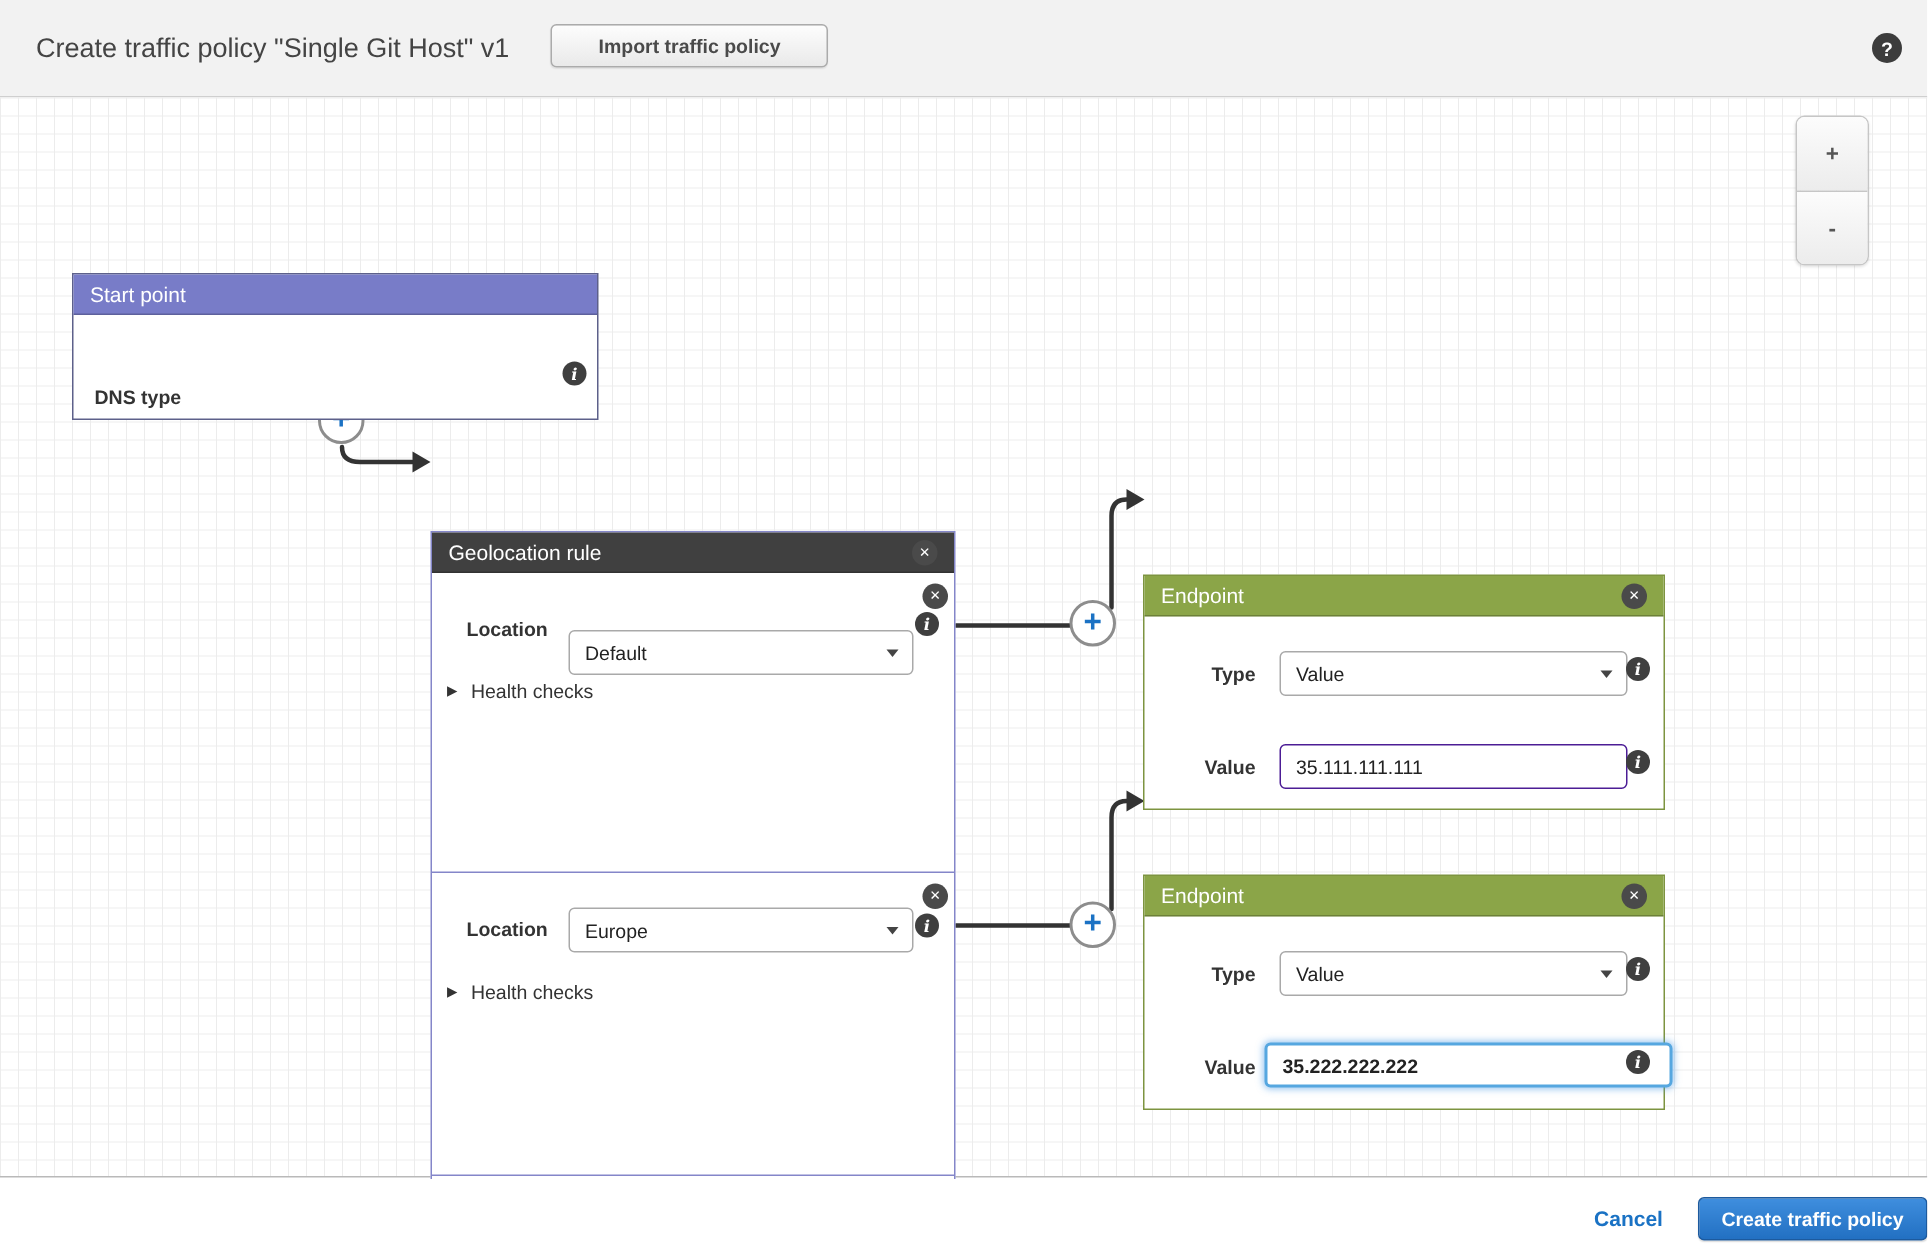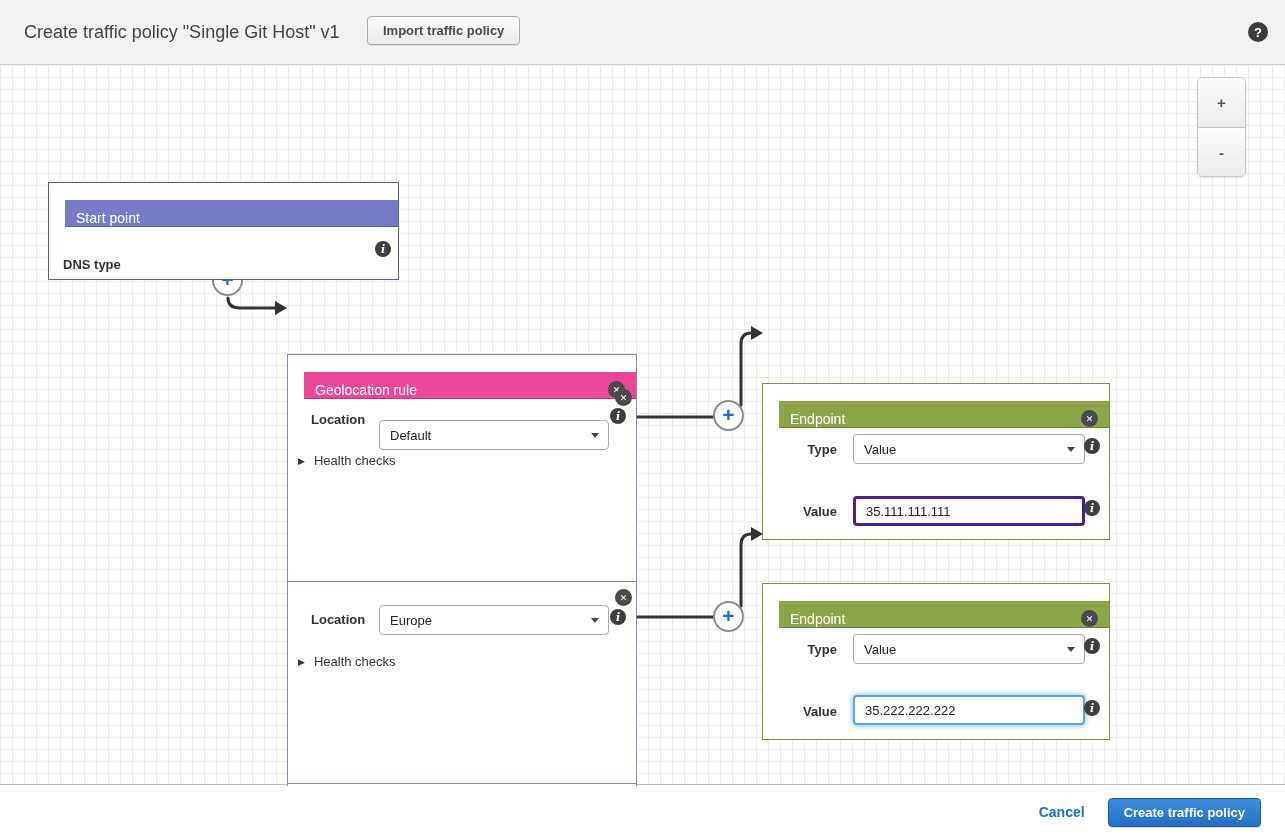--- a/index.html
+++ b/index.html
@@ -4,21 +4,21 @@
 <style>
   * { margin:0; padding:0; box-sizing:border-box; }
   html,body { width:1285px; height:838px; }
   body { font-family:"Liberation Sans","DejaVu Sans",sans-serif; color:#333; }
   .app { position:relative; width:1285px; height:838px; background:#fff; overflow:hidden; }
 
   
   .app-header { position:absolute; top:0; left:0; width:100%; height:65px;
     background:#f2f2f2; border-bottom:1px solid #cfcfcf; }
   .page-title { position:absolute; left:24px; top:22px; font-size:18px; font-weight:400; color:#444; }
-  .btn-import { position:absolute; left:367px; top:16px; height:29px; padding:0 15px;
+  .btn-import { position:absolute; left:367px; top:16px; height:29px; padding:0 31px;
     background:linear-gradient(#fdfdfd,#e9e9e9); border:1px solid #ababab; border-radius:4px;
     font-family:inherit; font-size:13px; font-weight:bold; color:#4a4a4a; cursor:pointer;
     box-shadow:0 1px 1px rgba(0,0,0,.08); }
   .help-circle { position:absolute; right:17px; top:22px; width:20px; height:20px; border-radius:50%;
     background:#3c3c3c; color:#fff; font-size:13px; font-weight:bold;
     display:flex; align-items:center; justify-content:center; cursor:pointer; }
 
   
   .canvas { position:absolute; top:65px; left:0; width:1285px; height:720px;
     background-color:#fff; border-bottom:1px solid #b9b9b9;
@@ -33,63 +33,63 @@
 
   
   .zoom-panel { position:absolute; left:1197px; top:12px; width:49px; border:1px solid #c6c6c6;
     border-radius:6px; overflow:hidden; box-shadow:0 1px 2px rgba(0,0,0,.12); }
   .zoom-btn { width:100%; height:49px; background:linear-gradient(#fcfcfc,#ececec);
     border:none; font-family:inherit; font-size:15px; font-weight:bold; color:#555; cursor:pointer; display:block; }
   .zoom-btn + .zoom-btn { border-top:1px solid #c6c6c6; }
 
   
   .node-box { position:absolute; background:#fff; }
-  .node-header { position:absolute; top:0; left:16px; right:0; height:27px; color:#fff; font-size:14px;
-    display:flex; align-items:flex-end; padding:0 11px; border-bottom:1px solid rgba(0,0,0,.22);margin-top:17px; }
+  .node-header { position:absolute; top:0; left:0; right:0; height:27px; color:#fff; font-size:14px;
+    display:flex; align-items:center; padding:0 11px; border-bottom:1px solid rgba(0,0,0,.22); }
   .icon-close { width:17px; height:17px; border-radius:50%; background:#4a4a4a; color:#fff;
     font-size:9px; font-weight:bold; display:flex; align-items:center; justify-content:center; cursor:pointer; }
   .icon-info { width:16px; height:16px; border-radius:50%; background:#3f3f3f; color:#fff;
     font-size:11px; font-weight:bold; font-style:italic; font-family:"DejaVu Serif",serif;
     display:flex; align-items:center; justify-content:center; cursor:pointer; }
   .field-label { position:absolute; font-size:13px; font-weight:bold; color:#333; }
   .dropdown { position:absolute; height:30px; background:#fff; border:1px solid #a9a9a9; border-radius:4px;
     display:flex; align-items:center; padding:0 24px 0 10px; font-size:13px; color:#222; cursor:pointer; }
   .caret { position:absolute; right:9px; top:12px; width:0; height:0;
     border-left:4px solid transparent; border-right:4px solid transparent; border-top:5px solid #444; }
-  .text-input { position:absolute; height:30px; border:3px solid #4c1d95; border-radius:4px;
+  .text-input { position:absolute; height:30px; border:1px solid #4c1d95; border-radius:4px;
     padding:0 10px; font-family:inherit; font-size:13px; color:#222; background:#fff; }
   .text-input.focused { border:2px solid #56a7e0; box-shadow:0 0 5px 1px rgba(66,150,227,.55); }
   .expander { position:absolute; display:flex; align-items:center; gap:9px; font-size:13px; color:#333; cursor:pointer; }
   .expander .tri { font-size:9px; color:#333; }
 
   
   .start-box { left:48px; top:117px; width:351px; height:98px; border:1px solid #5d608a; }
   .start-box .node-header { background:#787cc8; }
 
   
   .geo-box { left:287px; top:289px; width:350px; height:466px; border:1px solid #8486c9; }
-  .geo-box .node-header { background:#ec4899; justify-content:space-between; }
+  .geo-box .node-header { background:#404040; justify-content:space-between; }
   .geo-section { position:absolute; left:0; right:0; }
   .geo-sec-1 { top:27px; height:198px; }
   .geo-sec-2 { top:226px; height:202px; border-top:1px solid #8486c9; }
   .geo-footer { position:absolute; left:0; right:0; top:428px; height:38px; border-top:1px solid #8486c9;
     display:flex; align-items:center; justify-content:center; gap:8px; cursor:pointer; }
   .plus-badge { width:16px; height:16px; border-radius:50%; background:#1a72c4; color:#fff;
     font-size:13px; font-weight:bold; display:flex; align-items:center; justify-content:center; line-height:1; padding-bottom:1px; }
   .geo-footer .link-text { font-size:13px; color:#1a72c4; }
 
   
   .endpoint-box { width:348px; height:157px; border:1px solid #7d9440; }
   .endpoint-box .node-header { background:#8ba548; justify-content:space-between; }
   .ep-1 { left:762px; top:318px; }
   .ep-2 { left:762px; top:518px; }
 
   
   .page-footer { position:absolute; top:786px; left:0; width:100%; height:52px; background:#fff;
-    display:flex; align-items:center; justify-content:flex-end; gap:23px; padding-right:24px; }
+    display:flex; align-items:center; justify-content:flex-end; gap:23px; }
   .link-cancel { font-size:14px; font-weight:bold; color:#1a72c4; text-decoration:none; cursor:pointer; }
   .btn-create { height:29px; padding:0 15px; background:linear-gradient(#3f8ede,#2270c2);
     border:1px solid #1c5a9e; border-radius:4px; color:#fff; font-family:inherit; font-size:13px;
     font-weight:bold; cursor:pointer; box-shadow:0 1px 1px rgba(0,0,0,.15); }
 </style>
 </head>
 <body>
 
 <div class="app">
 
@@ -194,21 +194,21 @@
         <span>Endpoint</span>
         <span class="icon-close">✕</span>
       </div>
       <div class="field-label" style="left:20px; width:54px; text-align:right; top:58px;">Type</div>
       <div class="dropdown" style="left:90px; top:50px; width:232px;">
         <span>Value</span>
         <span class="caret"></span>
       </div>
       <div class="icon-info" style="position:absolute; right:9px; top:54px;">i</div>
       <div class="field-label" style="left:20px; width:54px; text-align:right; top:120px;">Value</div>
-      <input class="text-input focused" style="left: 90px; top: 111px; width: 232px;" value="35.222.222.222">
+      <input class="text-input focused" style="left: 80px; top: 111px; width: 272px; font-weight: bold;" value="35.222.222.222">
       <div class="icon-info" style="position:absolute; right:9px; top:116px;">i</div>
     </div>
 
   </div>
 
   <div class="page-footer">
     <a class="link-cancel">Cancel</a>
     <button class="btn-create">Create traffic policy</button>
   </div>
 

